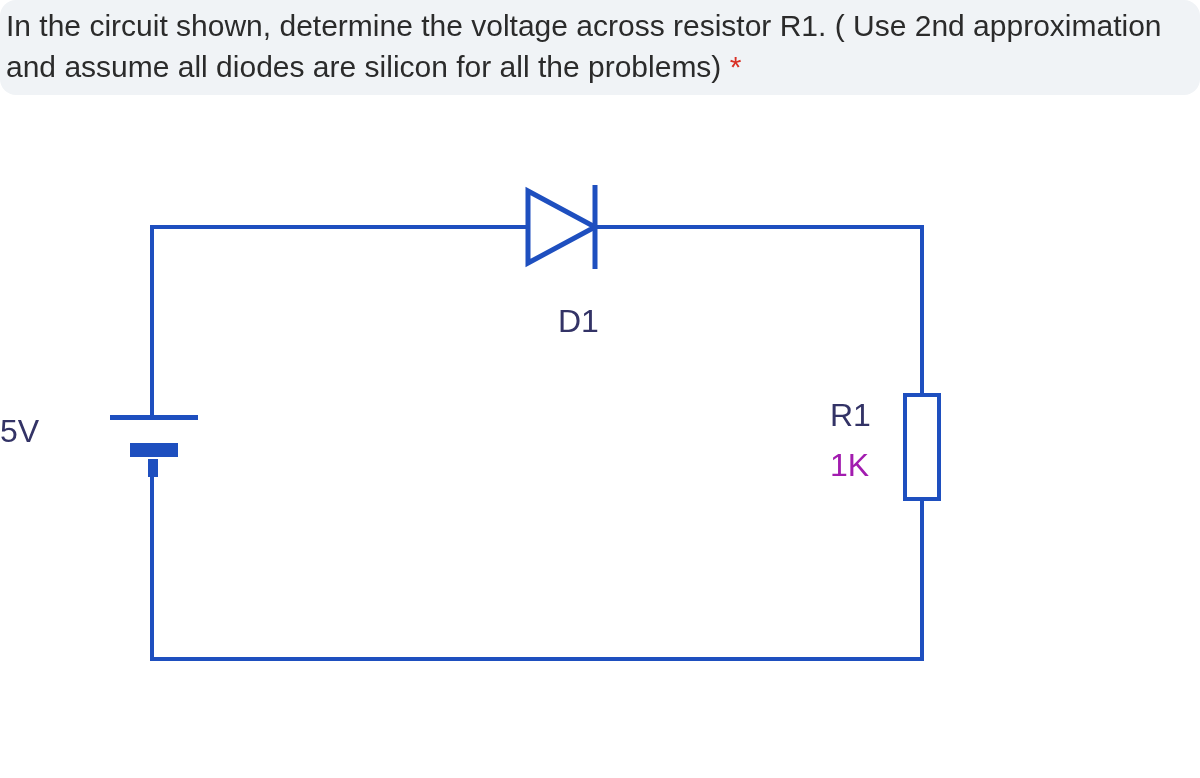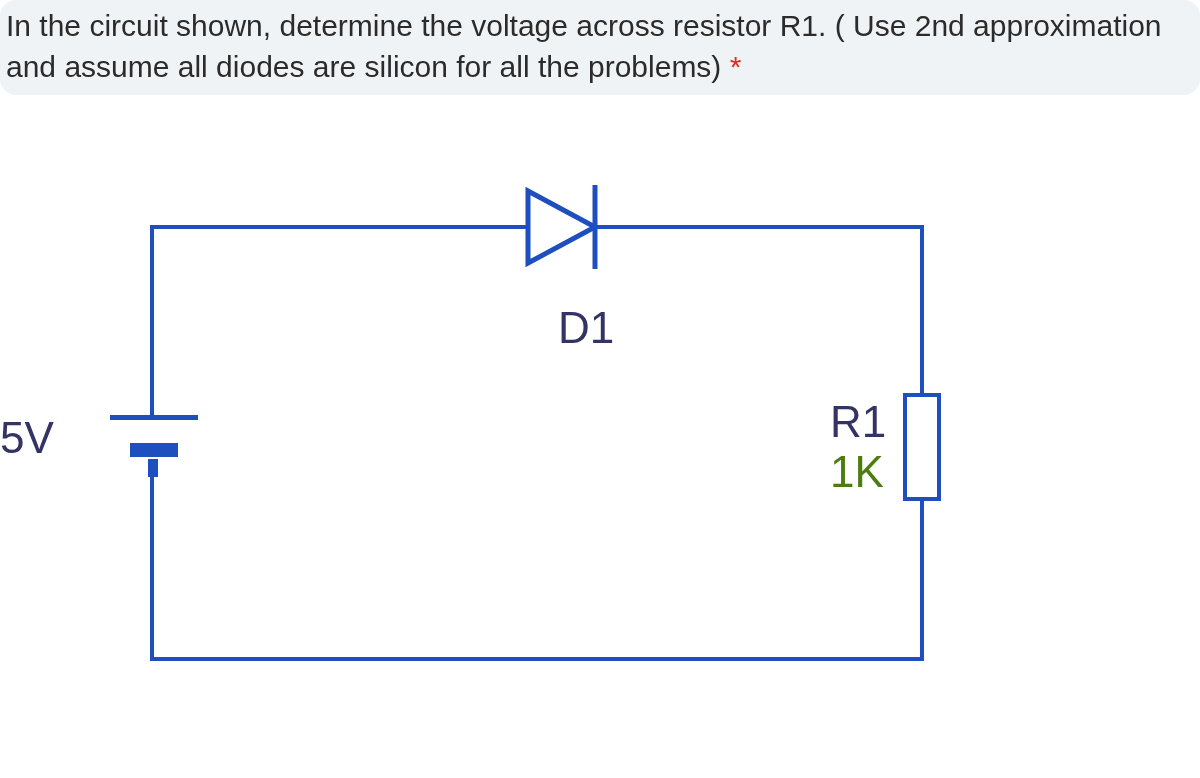--- a/index.html
+++ b/index.html
@@ -129,21 +129,21 @@
     width: 38px;
     height: 108px;
     border: 4px solid #1e4fbf;
     background: #fff;
   }
   
   .lbl {
     position: absolute;
     font-family: Arial, sans-serif;
     color: #2b2b90;
-    font-size: 44px;
+    font-size: 32px;
     font-weight: 400;
   }
   .lbl-5v {
     left: 0px;
     top: 318px;
     color: #333366;
   }
   .lbl-d1 {
     left: 558px;
     top: 208px;
@@ -151,21 +151,21 @@
   }
   .lbl-r1 {
     left: 830px;
     top: 302px;
     color: #333366;
     text-align: right;
   }
   .lbl-1k {
     left: 830px;
     top: 352px;
-    color: #4d7c0f;
+    color: #a21caf;
   }
 </style>
 </head>
 <body>
 
 <div class="question-box">
   <span class="question-text">In the circuit shown, determine the voltage across resistor R1. ( Use 2nd approximation and assume all diodes are silicon for all the problems) </span><span class="asterisk">*</span>
 </div>
 
 <div class="circuit-area">

